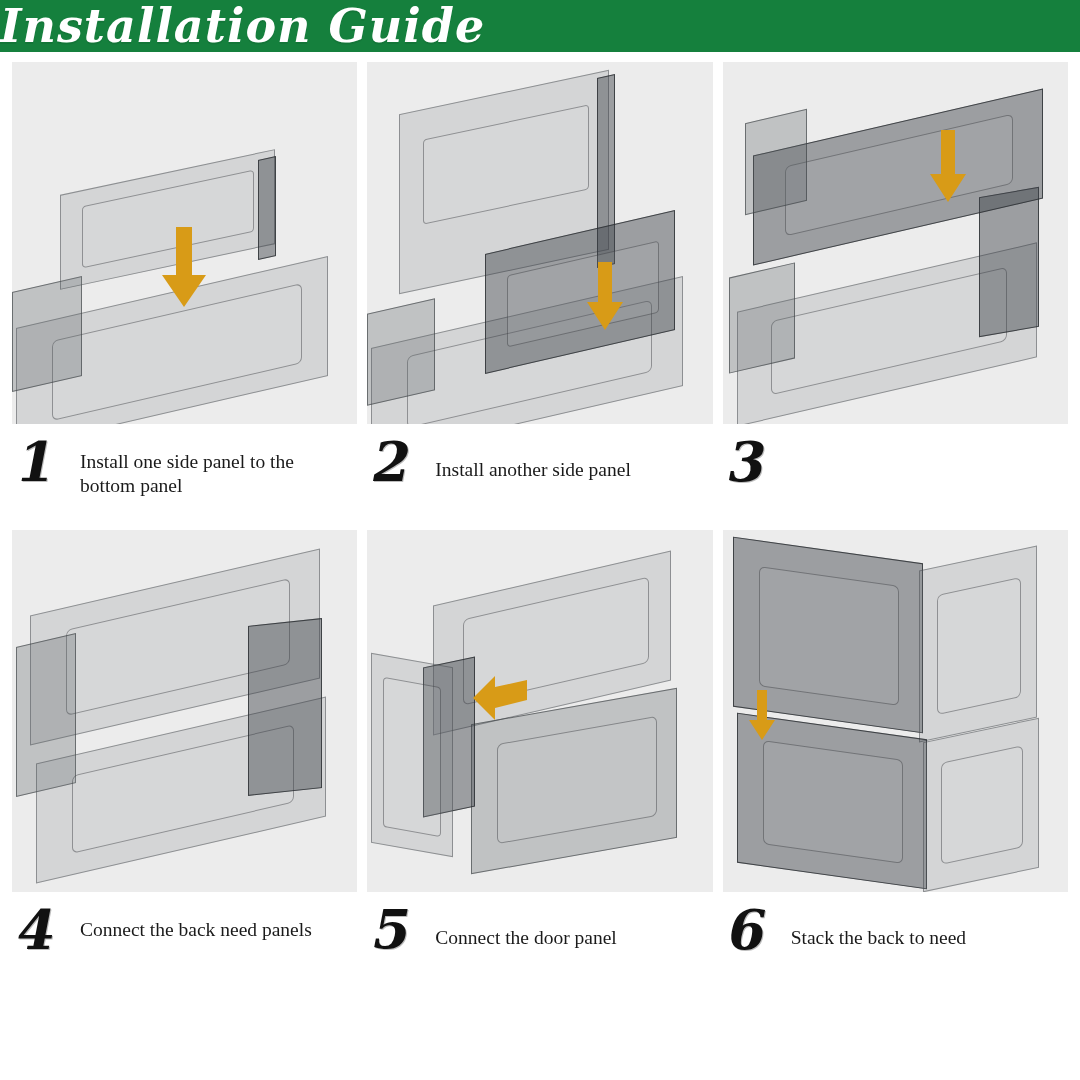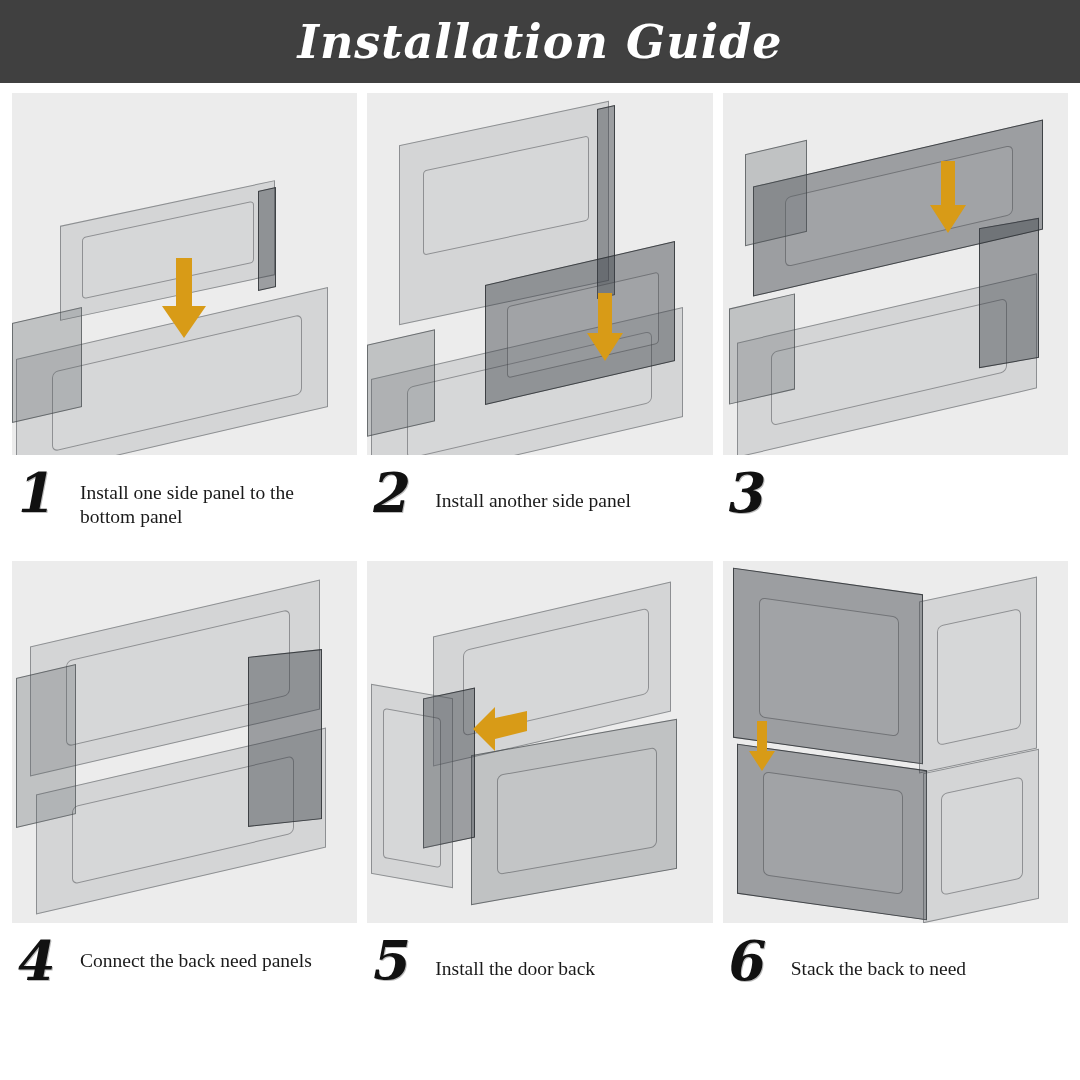--- a/index.html
+++ b/index.html
@@ -16,25 +16,25 @@
   .page {
     position: relative;
     width: 1080px;
     height: 1080px;
     background: #ffffff;
   }
   
   .header {
     position: relative;
     width: 1080px;
-    height: 83px;
-    background: #404040;
+    height: 52px;
+    background: #15803d;
     display: flex;
     align-items: center;
-    justify-content: center;
+    justify-content: flex-start;
   }
   .header-title {
     color: #ffffff;
     font-family: "DejaVu Serif", serif;
     font-weight: bold;
     font-style: italic;
     font-size: 46px;
     letter-spacing: 1px;
     line-height: 1;
     text-shadow: 0 2px 0 rgba(0,0,0,0.08);
@@ -233,21 +233,21 @@
           <div class="inner" style="left:16px; top:152px; width:58px; height:150px; transform: skewY(10deg); border-radius:4px;"></div>
           <div class="arrow" style="left:102px; top:140px;">
             <svg width="62" height="56" viewBox="0 0 62 56">
               <polygon points="4,28 26,6 26,17 58,10 58,30 26,38 26,50" fill="#d89b17"></polygon>
             </svg>
           </div>
         </div>
       </div>
       <div class="caption">
         <div class="step-num">5</div>
-        <div class="step-text single">Install the door back</div>
+        <div class="step-text single">Connect the door panel</div>
       </div>
     </div>
 
     <div class="cell">
       <div class="photo">
         <div class="scene">
 
           <div class="panel dark" style="left:10px; top:20px; width:190px; height:170px; transform: skewY(8deg);"></div>
           <div class="inner" style="left:36px; top:46px; width:140px; height:120px; transform: skewY(8deg); border-radius:6px;"></div>
           <div class="panel light" style="left:196px; top:28px; width:118px; height:172px; transform: skewY(-12deg);"></div>

